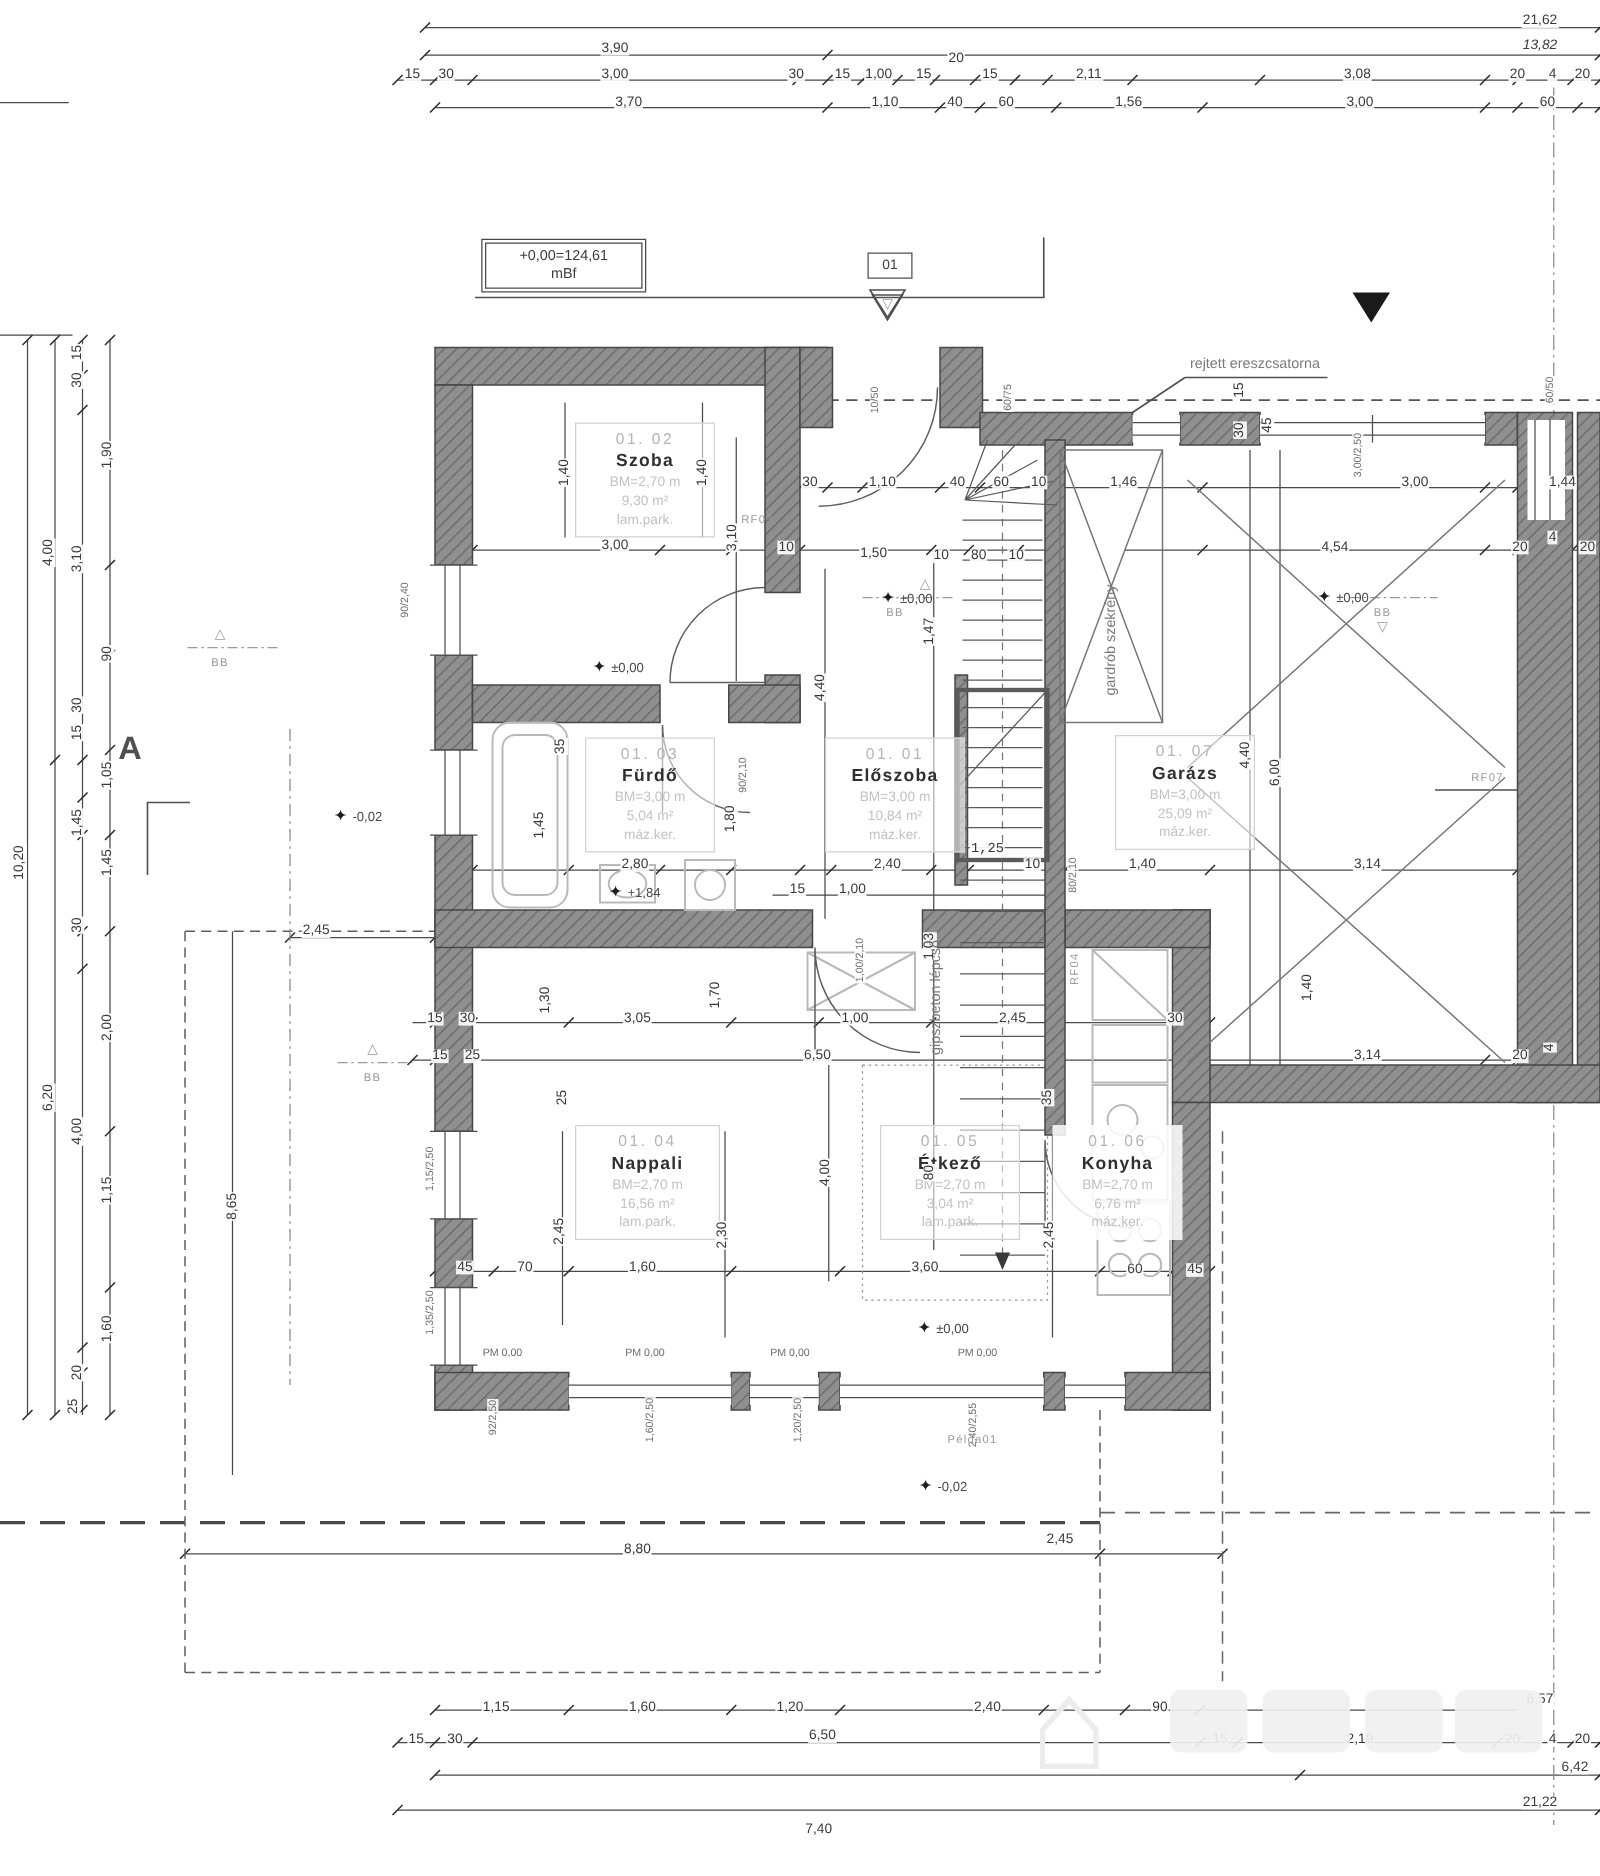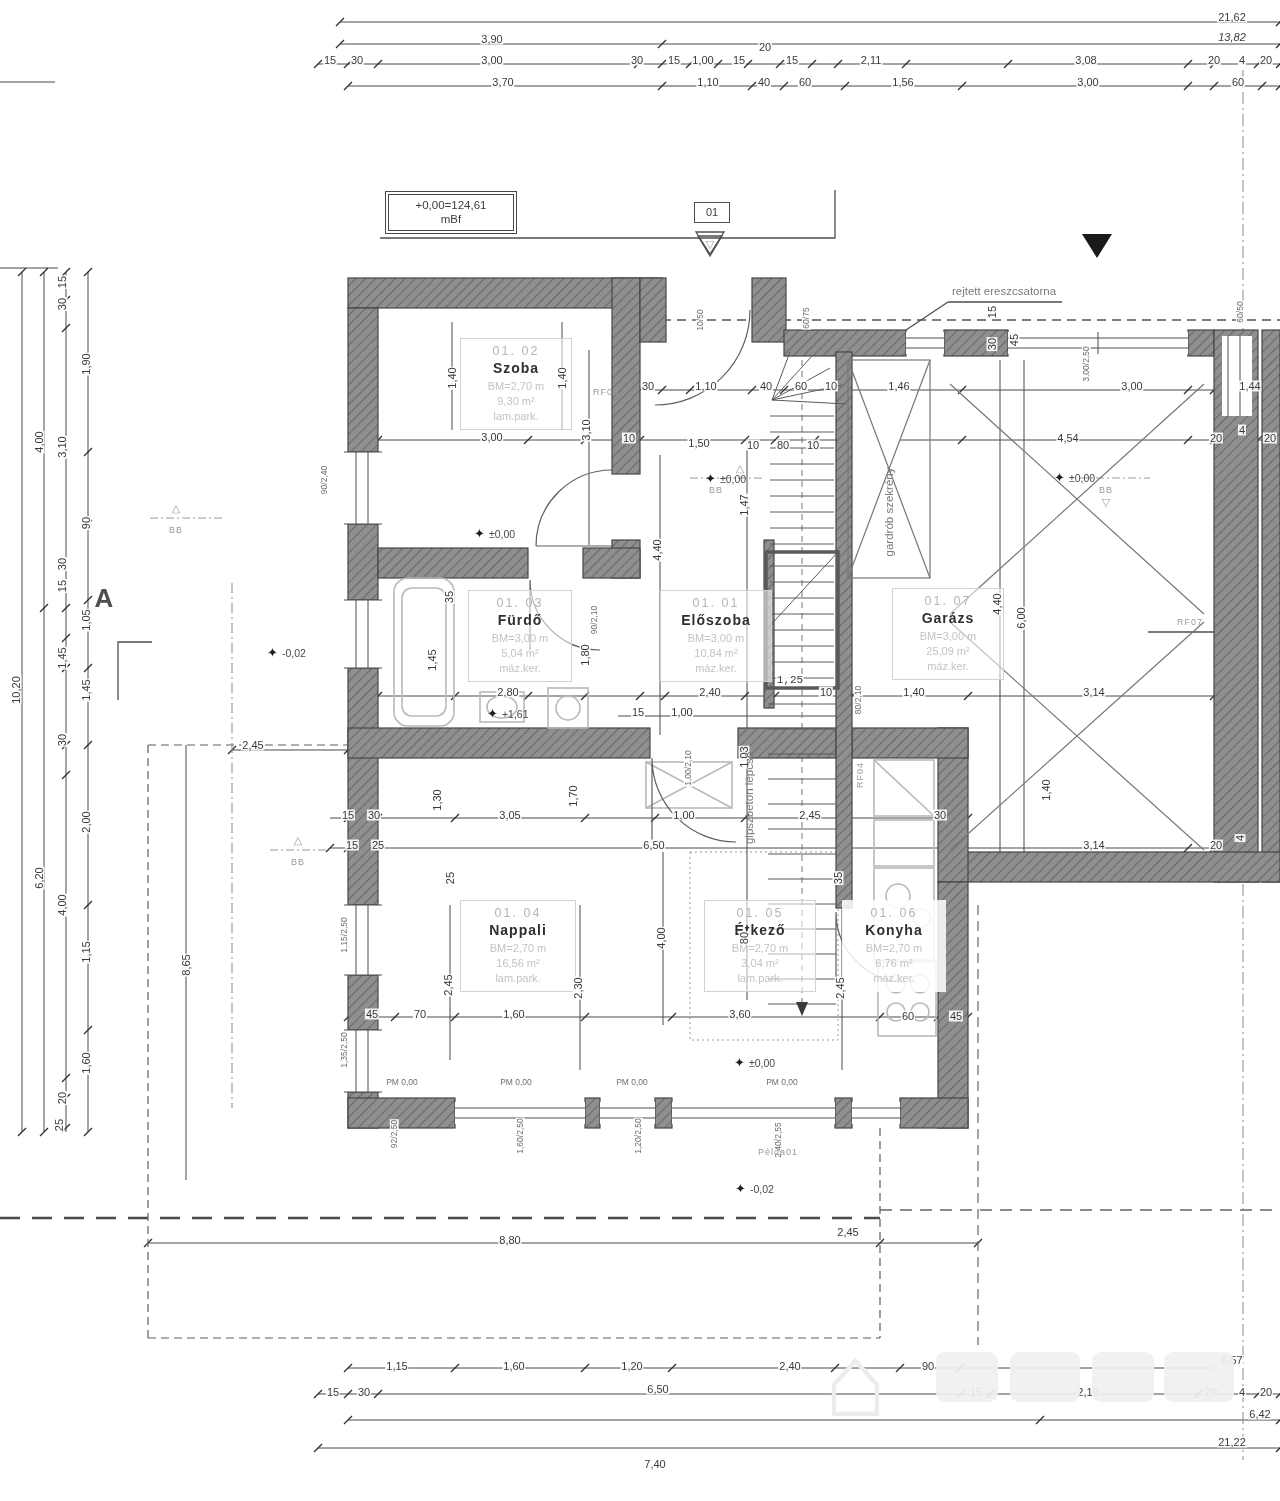--- a/index.html
+++ b/index.html
@@ -531,29 +531,29 @@
       <span class="dim sm" style="left: 782px; top: 1082px;">PM 0,00</span>
       <span class="dim v sm" style="left: 394px; top: 1134px;">92/2,50</span>
       <span class="dim v sm" style="left: 344px; top: 935px;">1,15/2,50</span>
       <span class="dim v sm" style="left: 344px; top: 1050px;">1,35/2,50</span>
       <span class="dim v sm" style="left: 520px; top: 1136px;">1,60/2,50</span>
       <span class="dim v sm" style="left: 638px; top: 1136px;">1,20/2,50</span>
       <span class="dim v sm" style="left: 778px; top: 1140px;">2,40/2,55</span>
       <span class="spot" style="left: 474px; top: 533px;"><span class="star">✦</span><span>±0,00</span></span>
       <span class="spot" style="left: 705px; top: 478px;"><span class="star">✦</span><span>±0,00</span></span>
       <span class="spot" style="left: 1054px; top: 477px;"><span class="star">✦</span><span>±0,00</span></span>
-      <span class="spot" style="left: 487px; top: 713px;"><span class="star">✦</span><span>+1,61</span></span>
+      <span class="spot" style="left: 487px; top: 713px;"><span class="star">✦</span><span>+1,84</span></span>
       <span class="spot" style="left: 267px; top: 652px;"><span class="star">✦</span><span>-0,02</span></span>
       <span class="spot" style="left: 735px; top: 1188px;"><span class="star">✦</span><span>-0,02</span></span>
       <span class="spot" style="left: 734px; top: 1062px;"><span class="star">✦</span><span>±0,00</span></span>
       <span class="ann note" style="left: 1004px; top: 292px;">rejtett ereszcsatorna</span>
       <span class="ann note v" style="left: 750px; top: 798px;">gipszbeton lépcső</span>
       <span class="ann note v" style="left: 890px; top: 512px;">gardrób szekrény</span>
       <span class="ann tinyg" style="left: 778px; top: 1152px;">Példa01</span>
-      <span class="ann tinyg" style="left: 606px; top: 392px;">RF03</span>
+      <span class="ann tinyg" style="left: 606px; top: 416px;">RF03</span>
       <span class="ann tinyg v" style="left: 860px; top: 775px;">RF04</span>
       <span class="ann tinyg" style="left: 1190px; top: 622px;">RF07</span>
       <span class="ann secA" style="left: 104px; top: 598px;">A</span>
       <span class="ann tinyg" style="left: 176px; top: 530px;">BB</span>
       <span class="ann tinyg" style="left: 298px; top: 862px;">BB</span>
       <span class="ann tinyg" style="left: 716px; top: 490px;">BB</span>
       <span class="ann tinyg" style="left: 1106px; top: 490px;">BB</span>
       <span class="ann tri" style="left: 176px; top: 508px;">△</span>
       <span class="ann tri" style="left: 298px; top: 840px;">△</span>
       <span class="ann tri" style="left: 740px; top: 468px;">△</span>

